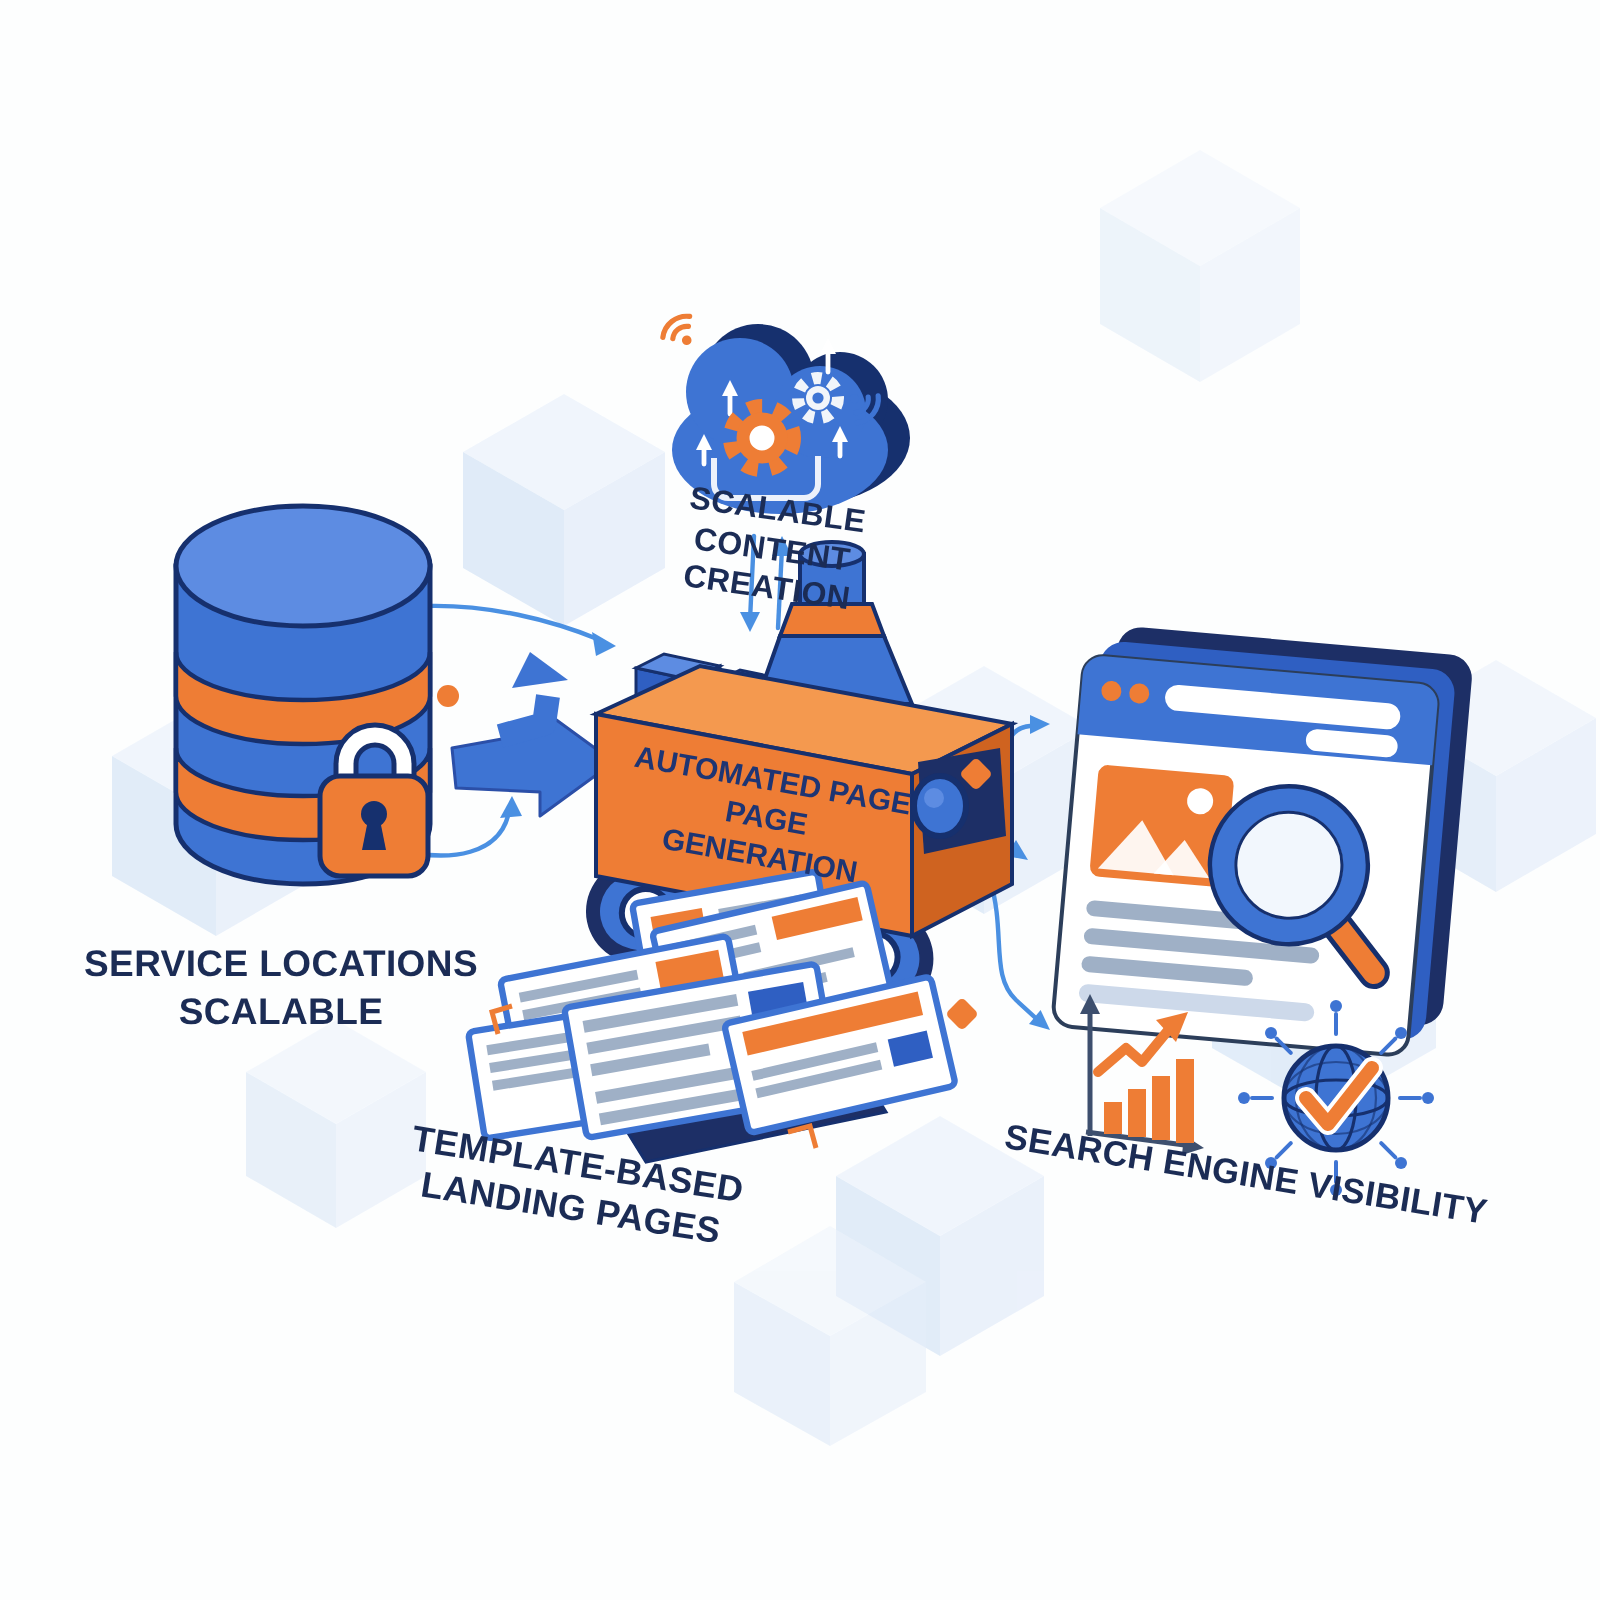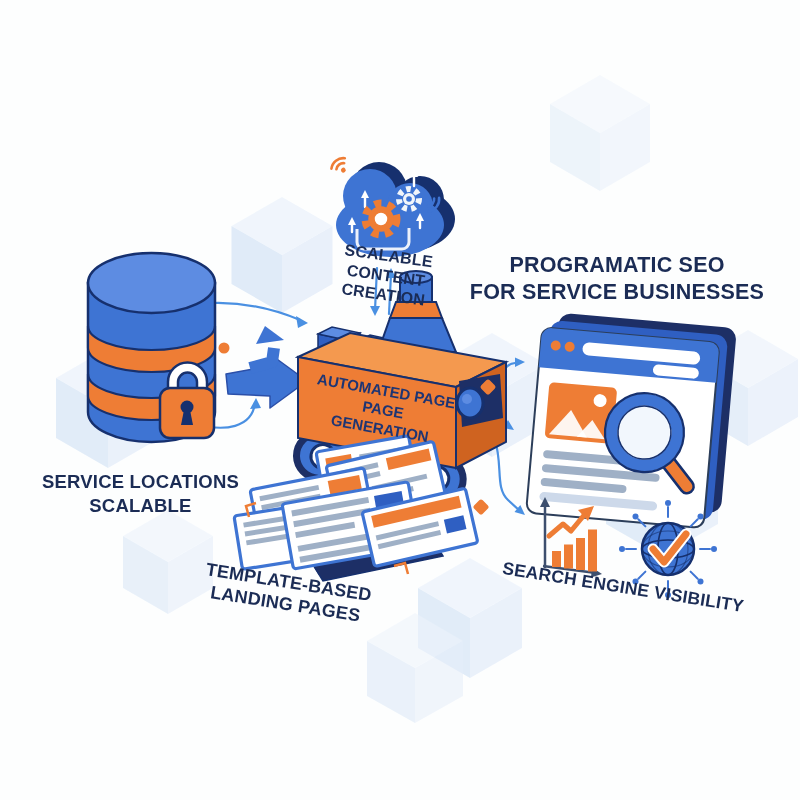--- a/index.html
+++ b/index.html
@@ -349,22 +349,21 @@
     <ellipse cx="668" cy="549" rx="26" ry="18" fill="none" stroke="#16306e" stroke-width="1.1" opacity="0.6"></ellipse>
     <path d="M653,549 L664,562 L686,534" fill="none" stroke="#ffffff" stroke-width="11" stroke-linecap="round" stroke-linejoin="round"></path>
     <path d="M653,549 L664,562 L686,534" fill="none" stroke="#ee7d35" stroke-width="7" stroke-linecap="round" stroke-linejoin="round"></path>
   </g>
 
   <rect class="fo" x="482" y="381" width="12" height="12" rx="2.5" transform="rotate(45 488 387)"></rect>
   <rect class="fo" x="475" y="501" width="12" height="12" rx="2.5" transform="rotate(45 481 507)"></rect>
 </svg>
 
   <div class="lbl lbl-title">
-    <span>PROGRAMATIC SEO</span><br>
-    <span>FOR SERVICE BUSINESSES</span>
+    <br>
   </div>
 
   <div class="lbl lbl-cloud">
     <span>SCALABLE CONTENT</span><br>
     <span>CREATION</span>
   </div>
 
   <div class="lbl lbl-factory">
     <span>AUTOMATED PAGE</span><br>
     <span>PAGE GENERATION</span>

